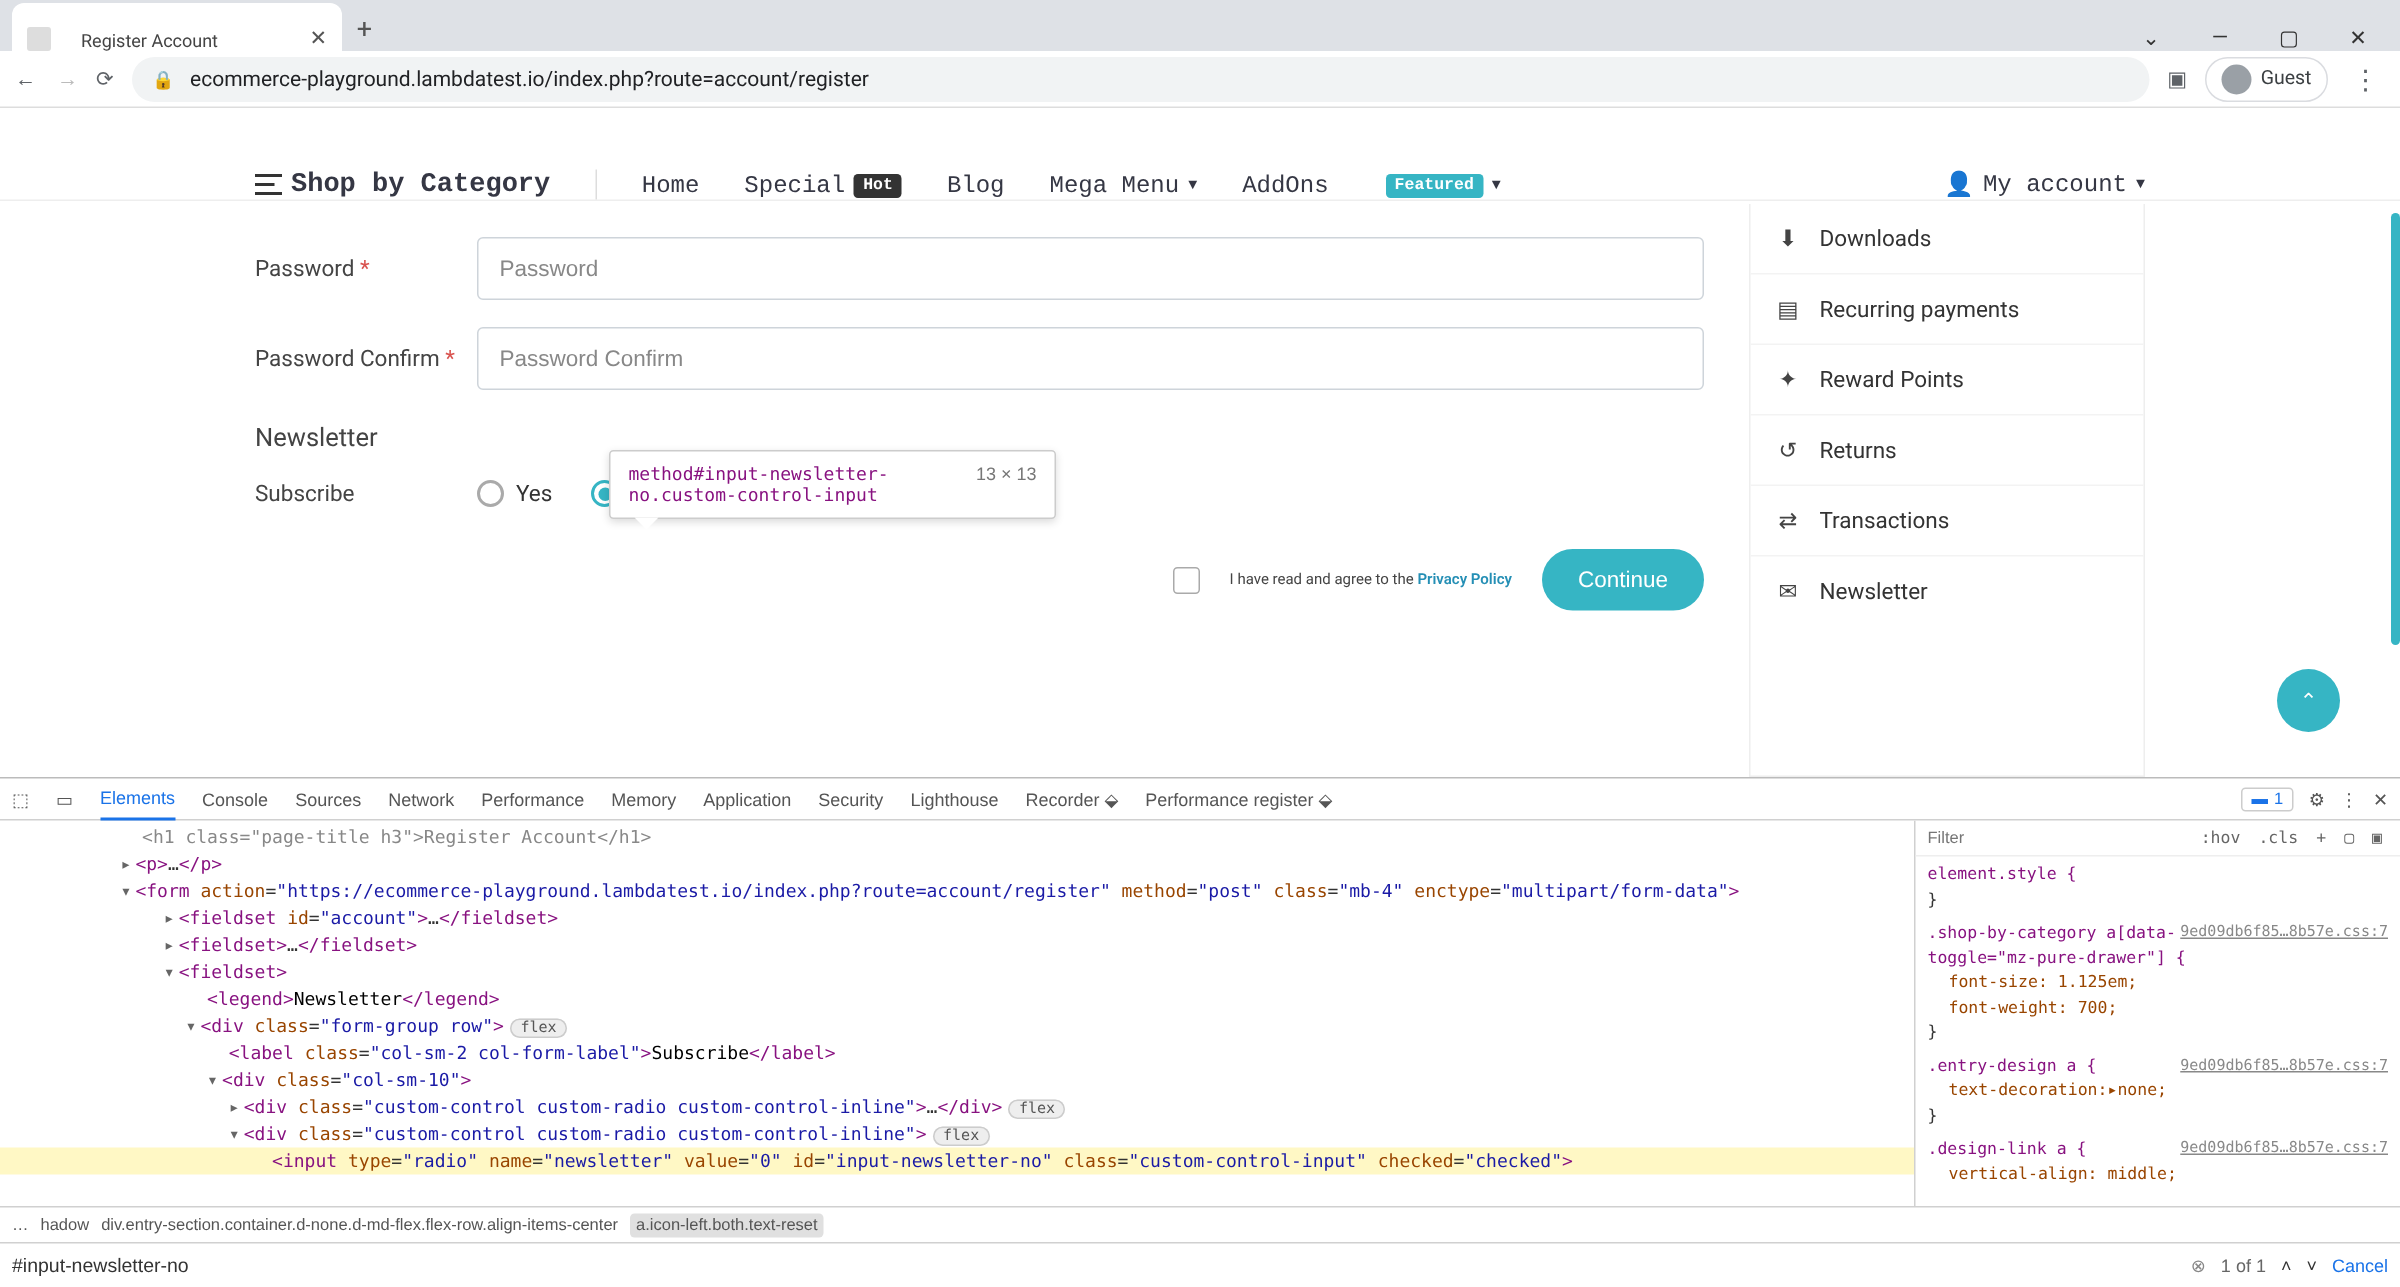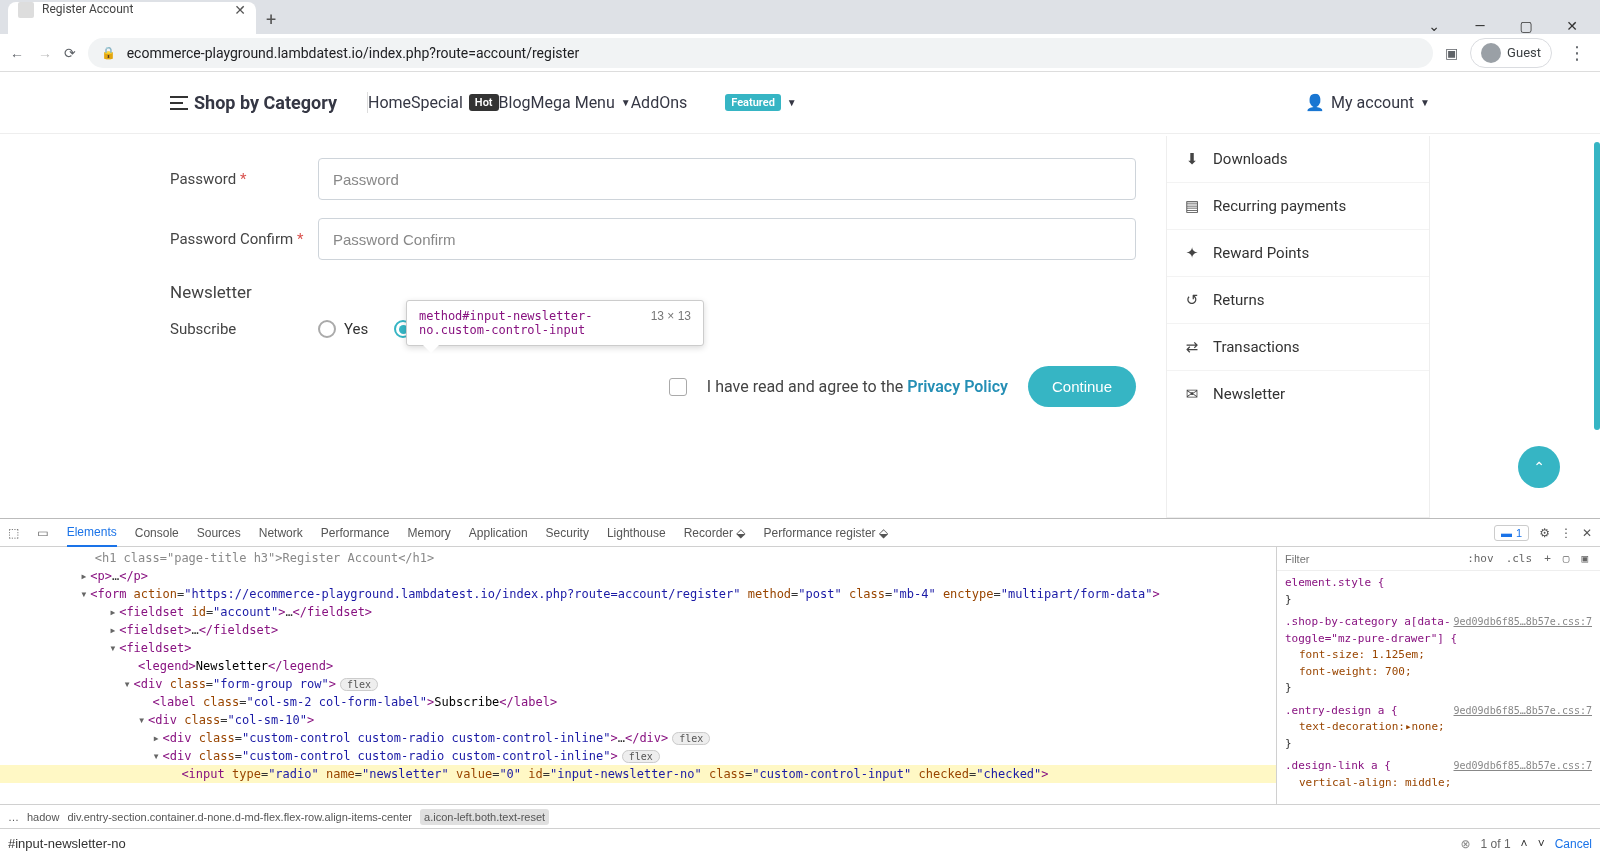--- a/index.html
+++ b/index.html
@@ -1,42 +1,42 @@
 <!DOCTYPE html>
 <html><head>
 <meta charset="utf-8">
 <style>
 * { box-sizing: border-box; margin: 0; padding: 0; }
 body { font-family: -apple-system, BlinkMacSystemFont, "Segoe UI", Roboto, Arial, sans-serif; font-size: 14px; color: #333; background: #fff; overflow: hidden; }
 .chrome-window { width: 1600px; height: 858px; display: flex; flex-direction: column; background: #dee1e6; }
 
 
 .tab-bar { height: 34px; display: flex; align-items: flex-end; padding-left: 8px; background: #dee1e6; }
-.tab { background: #fff; height: 32px; width: 248px; border-radius: 8px 8px 0 0; display: flex; align-items: flex-start; padding: 0 10px; gap: 8px; font-size: 12px; color: #444; }
+.tab { background: #fff; height: 32px; width: 220px; border-radius: 8px 8px 0 0; display: flex; align-items: flex-end; padding: 0 10px; gap: 20px; font-size: 12px; color: #444; }
 .tab .favicon { width: 16px; height: 16px; background: #ddd; border-radius: 2px; flex-shrink: 0; }
 .tab .close { margin-left: auto; color: #555; font-size: 14px; cursor: pointer; }
 .newtab { width: 30px; height: 30px; display: flex; align-items: center; justify-content: center; color: #555; font-size: 18px; }
 .window-controls { margin-left: auto; display: flex; gap: 18px; padding: 6px 14px 0 0; color: #333; }
 .window-controls span { width: 28px; text-align: center; font-size: 14px; }
 
 
 .toolbar { height: 38px; background: #fff; display: flex; align-items: center; padding: 0 10px; gap: 12px; border-bottom: 1px solid #ddd; }
 .nav-arrows { display: flex; gap: 14px; color: #5f6368; }
 .nav-arrows .disabled { color: #bbb; }
 .reload { color: #5f6368; }
 .addr-bar { flex: 1; height: 30px; background: #f1f3f4; border-radius: 15px; display: flex; align-items: center; padding: 0 14px; gap: 10px; color: #5f6368; font-size: 14px; }
 .addr-bar .lock { font-size: 12px; }
 .addr-bar .url { color: #202124; }
 .guest-pill { display: flex; align-items: center; gap: 6px; border: 1px solid #dadce0; border-radius: 16px; padding: 4px 10px; font-size: 13px; color: #3c4043; }
 .guest-pill .avatar { width: 20px; height: 20px; border-radius: 50%; background: #9aa0a6; }
 .menu-dots { color: #5f6368; font-size: 18px; padding: 0 4px; }
 
 
 .page { flex: 1; background: #fff; overflow: hidden; position: relative; }
-.site-nav { height: 62px; display: flex; align-items: center; padding: 0 170px; border-bottom: 1px solid #eee; font-size: 16px; color: #353744; }
+.site-nav { height: 62px; display: flex; align-items: flex-end; padding: 0 170px; gap: 30px; border-bottom: 1px solid #eee; font-size: 16px; color: #353744; font-family: Liberation Mono, monospace; }
 .shop-cat { display: flex; align-items: center; gap: 10px; font-weight: 700; font-size: 18px; border-right: 1px solid #ddd; padding-right: 30px; }
 .hamburger { width: 18px; height: 14px; display: flex; flex-direction: column; justify-content: space-between; }
 .hamburger span { height: 2px; background: #333; width: 100%; }
 .hamburger span:nth-child(2) { width: 70%; }
 .nav-item { cursor: pointer; display: flex; align-items: center; gap: 6px; }
 .badge-hot { background: #333; color: #fff; font-size: 11px; padding: 2px 6px; border-radius: 3px; font-weight: 600; }
 .badge-featured { background: #36b5c4; color: #fff; font-size: 11px; padding: 2px 6px; border-radius: 3px; font-weight: 600; margin-left: 32px; }
 .caret-down { font-size: 10px; }
 .account-nav { margin-left: auto; }
 
@@ -49,21 +49,21 @@
 .form-input { flex: 1; height: 42px; border: 1px solid #ced4da; border-radius: 4px; padding: 0 14px; font-size: 15px; color: #888; }
 .form-input::placeholder { color: #888; }
 .newsletter-title { font-size: 17px; color: #444; margin: 22px 0 18px; }
 .radio-group { display: flex; gap: 26px; align-items: center; }
 .radio-opt { display: flex; align-items: center; gap: 8px; font-size: 15px; }
 .radio-circle { width: 18px; height: 18px; border: 2px solid #aaa; border-radius: 50%; display: flex; align-items: center; justify-content: center; }
 .radio-circle.checked { border-color: #36b5c4; }
 .radio-circle.checked::after { content: ""; width: 9px; height: 9px; background: #36b5c4; border-radius: 50%; }
 .highlight-no { background: #a8c7f0; padding: 0 2px; }
 .agree-row { display: flex; justify-content: flex-end; align-items: center; gap: 20px; margin-top: 28px; }
-.agree-text { font-size: 16px; color: #444; }
+.agree-text { font-size: 10px; color: #444; }
 .agree-text a { color: #258fb5; text-decoration: none; font-weight: 600; }
 .agree-check { width: 18px; height: 18px; border: 1px solid #aaa; border-radius: 3px; }
 .continue-btn { background: #36b5c4; color: #fff; border: none; border-radius: 22px; padding: 12px 24px; font-size: 15px; cursor: pointer; }
 
 .sidebar { width: 264px; border: 1px solid #eee; border-top: none; margin-top: 2px; }
 .side-item { display: flex; align-items: center; gap: 12px; padding: 14px 16px; font-size: 15px; color: #333; border-bottom: 1px solid #f3f3f3; cursor: pointer; }
 .side-item:last-child { border-bottom: none; }
 .side-icon { width: 18px; text-align: center; color: #444; }
 
 .scroll-top { position: absolute; right: 40px; bottom: 30px; width: 42px; height: 42px; border-radius: 50%; background: #36b5c4; color: #fff; display: flex; align-items: center; justify-content: center; cursor: pointer; }

